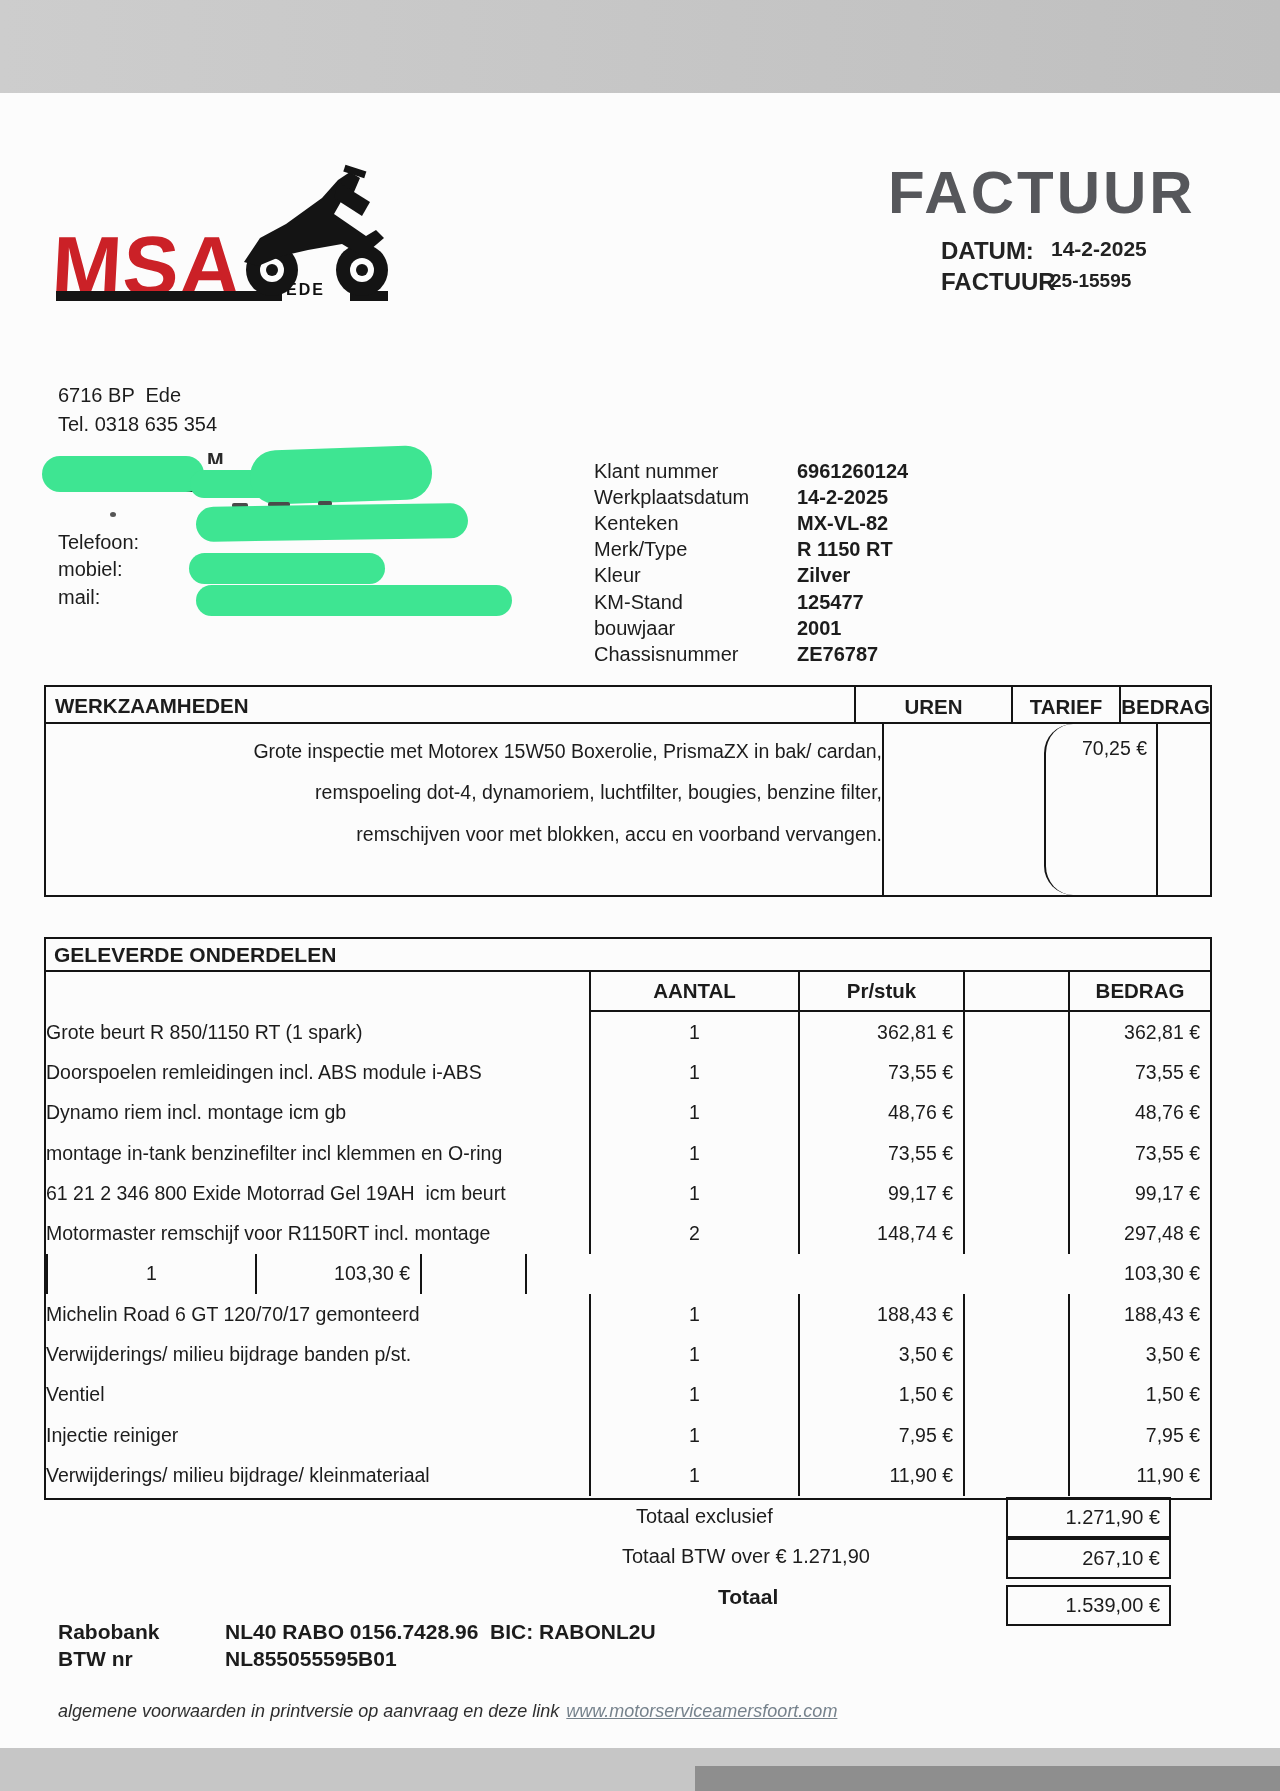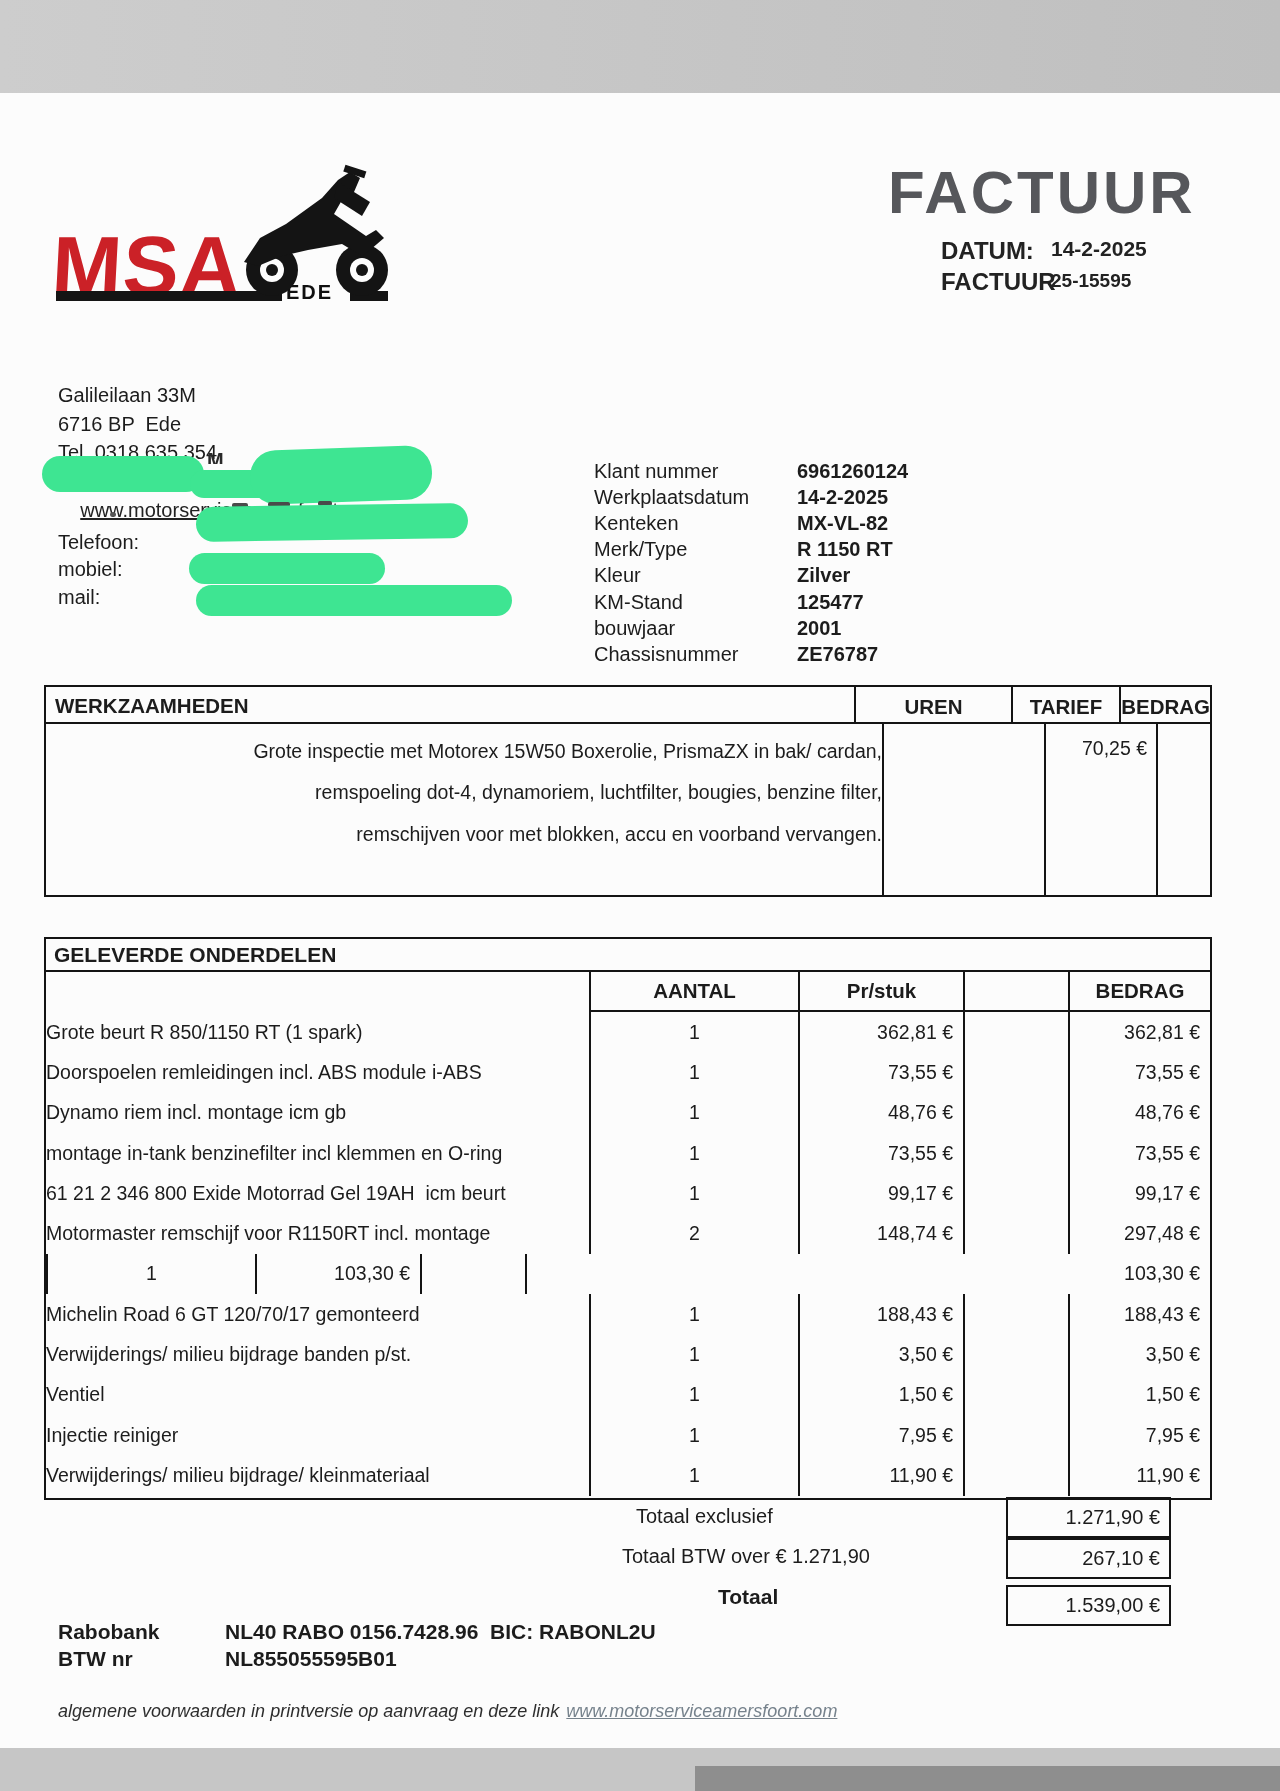--- a/index.html
+++ b/index.html
@@ -13,21 +13,21 @@
     background:linear-gradient(90deg,#cdcdcd,#bfbfbf);}
   .band-bottom{position:absolute;left:0;top:1748px;width:1280px;height:43px;background:#c6c6c6;}
   .band-bottom-dark{position:absolute;left:695px;top:1766px;width:585px;height:25px;background:#8e8e8e;}
 
   
   .msa-text{position:absolute;left:52px;top:224px;font-size:84px;line-height:1;
     font-weight:900;color:#cb2127;transform:skewX(-3deg);letter-spacing:1px;}
   .logo-bar{position:absolute;top:291px;height:10px;background:#141414;}
   .logo-bar.seg1{left:56px;width:226px;}
   .logo-bar.seg2{left:350px;width:38px;}
-  .ede-text{position:absolute;left:286px;top:281px;font-size:20px;font-weight:900;
+  .ede-text{position:absolute;left:286px;top:281px;font-size:16px;font-weight:900;
     letter-spacing:2px;color:#101010;}
   .bike{position:absolute;left:238px;top:158px;width:158px;height:142px;}
 
   .factuur-title{position:absolute;left:888px;top:158px;font-size:60px;font-weight:800;
     letter-spacing:3px;color:#56575b;}
   .meta-row{position:absolute;left:941px;display:flex;}
   .meta-label{width:110px;font-weight:bold;font-size:24px;color:#222;}
   .meta-value{font-weight:bold;font-size:21px;color:#222;white-space:pre;}
   .meta-value.small{font-size:19px;font-weight:600;}
 
@@ -54,21 +54,21 @@
   .w-tbl{top:685px;height:212px;}
   .w-head{display:flex;height:37px;border-bottom:2.5px solid #141414;box-sizing:border-box;}
   .w-body{display:flex;height:calc(100% - 37px);}
   .w-c1{width:836px;box-sizing:border-box;}
   .w-c2{width:162px;border-left:2px solid #141414;box-sizing:border-box;}
   .w-c3{width:112px;border-left:2px solid #141414;box-sizing:border-box;}
   .w-c4{flex:1;border-left:2px solid #141414;box-sizing:border-box;}
   .w-title{font-weight:bold;font-size:20.5px;padding:7px 0 0 9px;}
   .w-colhead{font-weight:bold;font-size:20.5px;text-align:center;padding-top:8px;}
   .w-desc{font-size:19.5px;line-height:41.3px;padding:7px 0 0 9px;white-space:pre;text-align:right;}
-  .w-tarief{font-size:19.5px;text-align:right;padding:13px 9px 0 0;}
+  .w-tarief{font-size:19.5px;text-align:right;padding:13px 9px 0 0;border-radius:29px;}
 
   .p-tbl{top:937px;height:563px;}
   .p-title{height:33px;border-bottom:2.5px solid #141414;box-sizing:border-box;
     font-weight:bold;font-size:21px;padding:4px 0 0 8px;}
   .p-grid{display:flex;flex-direction:column;height:calc(100% - 35.5px);}
   .p-row{display:flex;flex:1;}
   .p-row.head{flex:0 0 40px;}
   .c-desc{width:543px;box-sizing:border-box;display:flex;align-items:center;
     font-size:19.5px;white-space:pre;}
   .c-aantal{width:209px;border-left:2px solid #141414;box-sizing:border-box;
@@ -122,21 +122,21 @@
   <div class="meta-row" style="top:237px;">
     <div class="meta-label">DATUM:</div>
     <div class="meta-value">14-2-2025</div>
   </div>
   <div class="meta-row" style="top:268px;">
     <div class="meta-label">FACTUUR</div>
     <div class="meta-value small" style="padding-top:2px;">25-15595</div>
   </div>
 
   <div class="address">
-    <div id="address-lines"><div>Galileilaan 33M</div><div>6716 BP  Ede</div><div>Tel. 0318 635 354</div></div>
+    <div id="address-lines"><div>6716 BP  Ede</div><div>Tel. 0318 635 354</div></div>
     <a class="website">www.motorserviceamersfoort.com</a>
   </div>
 
   <div class="pill" style="left:42px;top:456px;width:162px;height:36px;"></div>
   <div class="frag" style="left:207px;top:451px;">M</div>
   <div class="pill" style="left:190px;top:470px;width:90px;height:28px;"></div>
   <div class="pill" style="left:250px;top:448px;width:182px;height:54px;transform:rotate(-2deg);"></div>
   <div class="smudge" style="left:232px;top:503px;width:16px;height:5px;"></div>
   <div class="smudge" style="left:268px;top:502px;width:22px;height:5px;"></div>
   <div class="smudge" style="left:318px;top:501px;width:14px;height:5px;"></div>

